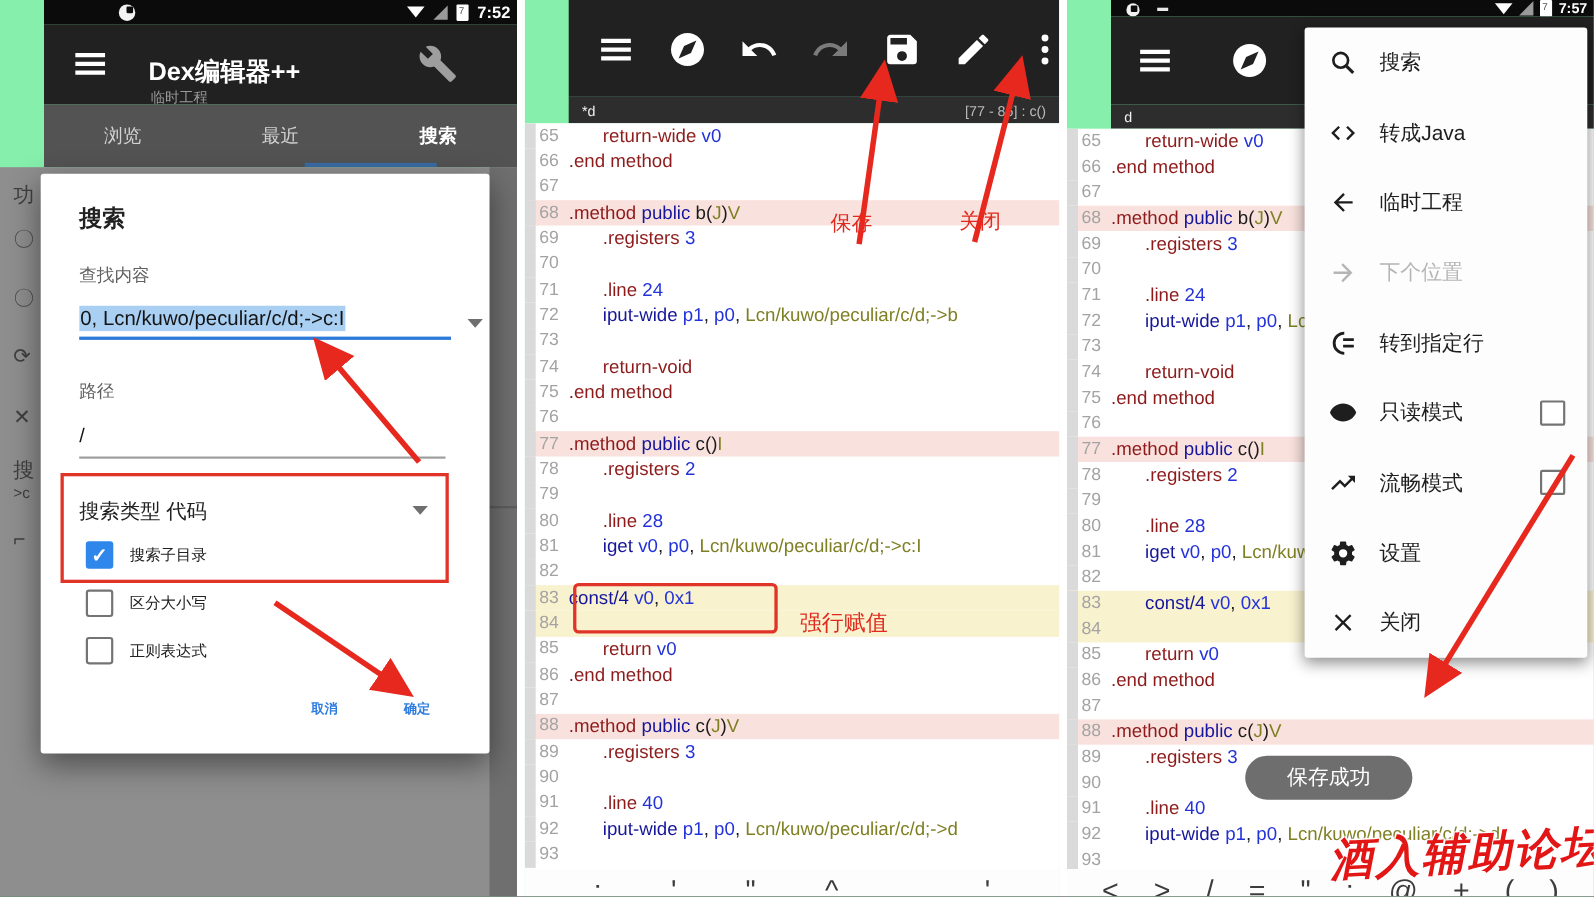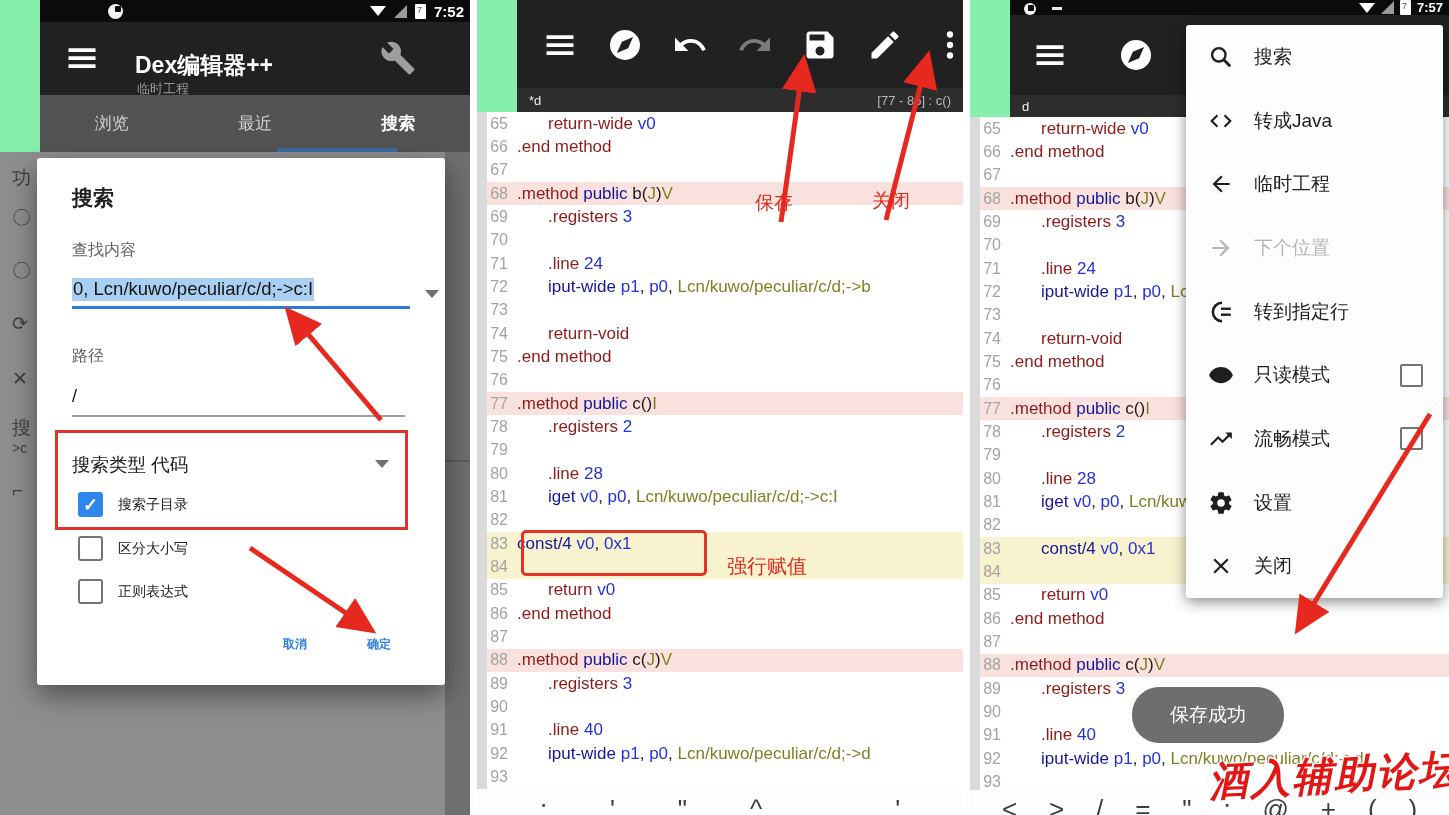--- a/index.html
+++ b/index.html
@@ -106,21 +106,21 @@
   .menu { position:absolute; left:216px; top:25px; width:257px; height:573px; background:#fdfdfd;
           border-radius:3px; box-shadow:0 4px 14px rgba(0,0,0,.45); z-index:30;
           display:flex; flex-direction:column; }
   .menu-item { flex:1; display:flex; align-items:center; padding:0 20px 0 22px; cursor:pointer; }
   .menu-item .mi-ic { width:26px; height:26px; color:#1e1e1e; flex:0 0 26px; }
   .menu-item .mi-ic svg { width:100%; height:100%; fill:currentColor; }
   .menu-item .mi-label { margin-left:20px; font-size:19px; color:#1e1e1e; flex:1; }
   .menu-item.dis .mi-ic, .menu-item.dis .mi-label { color:#b5b5b5; }
   .menu-cb { width:23px; height:23px; border:2.5px solid #747474; border-radius:2px; background:#fff; }
 
-  .toast { position:absolute; left:162px; top:662px; width:152px; height:56px; background:#6e6e6e;
+  .toast { position:absolute; left:162px; top:662px; width:152px; height:40px; background:#6e6e6e;
            border-radius:27px; display:flex; align-items:center; justify-content:center;
            color:#fff; font-size:19px; z-index:40; }
   .watermark { position:absolute; left:238px; top:748px; z-index:45; font-size:40px; font-weight:bold;
                font-style:italic; letter-spacing:2px; color:#e31616; transform:rotate(-3deg); white-space:nowrap;
                text-shadow:-1px -1px 0 #fff, 1px -1px 0 #fff, -1px 1px 0 #fff, 1px 1px 0 #fff, 0 0 4px #fff; }
 
   .arrows { position:absolute; left:0; top:0; z-index:50; pointer-events:none; }
 </style>
 </head>
 <body>

